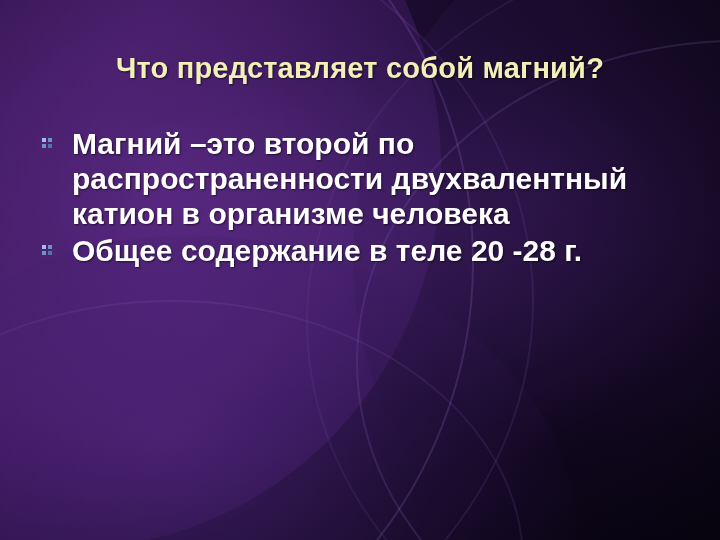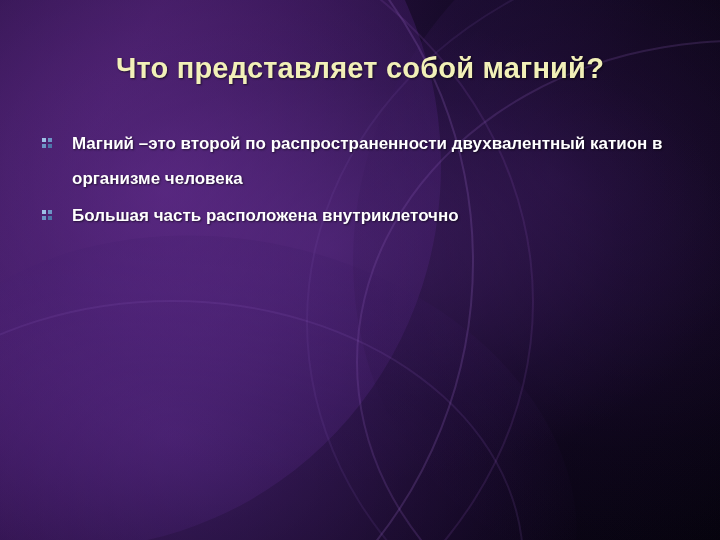--- a/index.html
+++ b/index.html
@@ -84,21 +84,21 @@
   ul.bullets {
     list-style: none;
     margin: 0;
     padding: 0;
   }
   ul.bullets > li {
     position: relative;
     margin: 0 0 2px 0;
     padding: 0 0 0 36px;
     color: #ffffff;
-    font-size: 17px;
+    font-size: 30px;
     font-weight: bold;
     line-height: 35px;
     text-shadow: 1px 1px 2px rgba(0,0,0,0.55);
   }
   .bullet-mark {
     position: absolute;
     left: 6px;
     top: 12px;
     width: 11px;
     height: 11px;
@@ -142,18 +142,18 @@
         </span>
         <span>Магний –это второй по распространенности двухвалентный катион в организме  человека</span>
       </li>
       <li>
         <span class="bullet-mark">
           <i class="q1"></i>
             <i class="q2"></i>
             <i class="q3"></i>
             <i class="q4"></i>
         </span>
-        <span>Большая часть расположена внутриклеточно</span>
+        <span>Общее содержание в теле 20 -28 г.</span>
       </li>
     </ul>
   </div>
 
 </div>
 
 </body></html>

